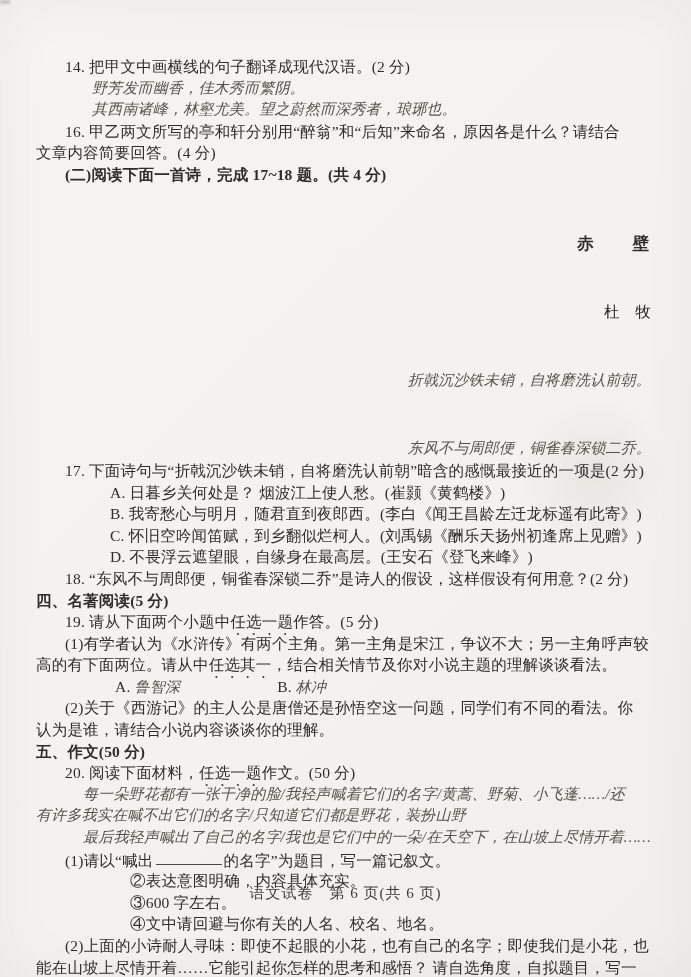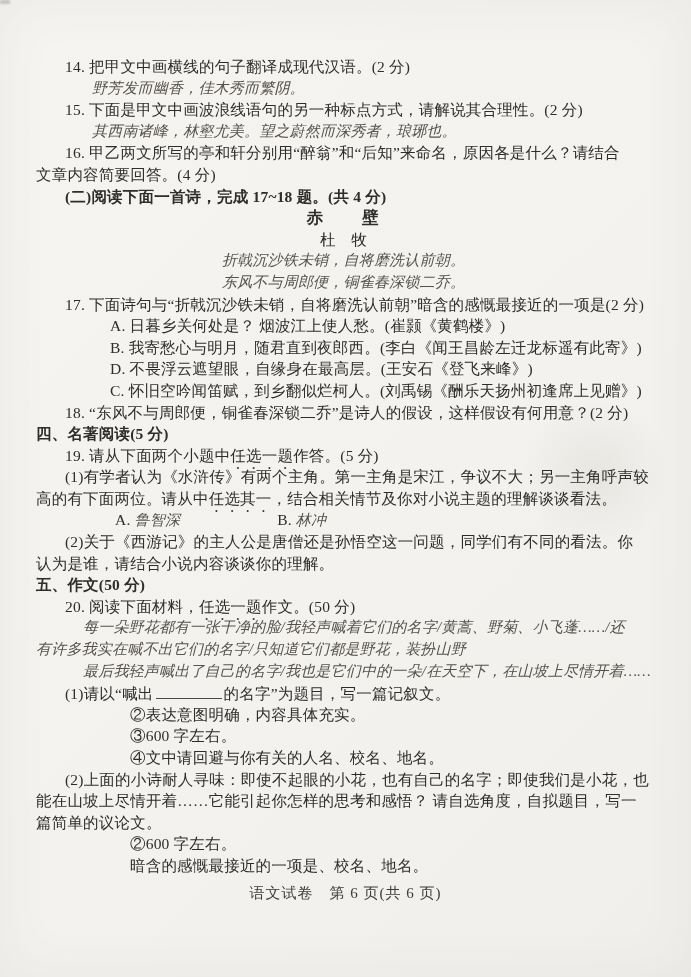--- a/index.html
+++ b/index.html
@@ -18,21 +18,21 @@
     left:36px;right:40px;top:56px;
   }
   .line{
     height:21.6px;
     line-height:21.6px;
     font-size:15.5px;
     white-space:nowrap;
     letter-spacing:.2px;
   }
   .bold{font-weight:700;}
-  .center{text-align:center;padding-left:0!important;}
+  .center{text-align:right;padding-left:0!important;margin-top:47px;}
   .kai{
     color:#56524b;
     font-style:italic;
     font-size:15px;
   }
   .title{font-size:16.5px;letter-spacing:2px;}
   .em{
     text-emphasis:filled dot #3a3937;
     text-emphasis-position:under right;
     -webkit-text-emphasis:filled dot #3a3937;
@@ -71,34 +71,33 @@
 </style>
 </head>
 <body>
 
 <div class="page">
   <div class="corner-smudge"></div>
   <div class="artifact"></div>
   <div class="content">
       <div class="line" style="padding-left: 29px;"><span>14. 把甲文中画横线的句子翻译成现代汉语。(2 分)</span></div>
       <div class="line kai" style="padding-left: 56px;"><span>野芳发而幽香，佳木秀而繁阴。</span></div>
-      <div class="line" style="padding-left: 29px;"><span>15. 下面是甲文中画波浪线语句的另一种标点方式，请解说其合理性。(2 分)</span></div>
       <div class="line kai" style="padding-left: 56px;"><span>其西南诸峰，林壑尤美。望之蔚然而深秀者，琅琊也。</span></div>
       <div class="line" style="padding-left: 29px;"><span>16. 甲乙两文所写的亭和轩分别用“醉翁”和“后知”来命名，原因各是什么？请结合</span></div>
       <div class="line"><span>文章内容简要回答。(4 分)</span></div>
       <div class="line bold" style="padding-left: 29px;"><span>(二)阅读下面一首诗，完成 17~18 题。(共 4 分)</span></div>
       <div class="line bold center title"><span>赤　　壁</span></div>
       <div class="line center"><span>杜　牧</span></div>
       <div class="line kai center"><span>折戟沉沙铁未销，自将磨洗认前朝。</span></div>
       <div class="line kai center"><span>东风不与周郎便，铜雀春深锁二乔。</span></div>
       <div class="line" style="padding-left: 29px;"><span>17. 下面诗句与“折戟沉沙铁未销，自将磨洗认前朝”暗含的感慨最接近的一项是(2 分)</span></div>
       <div class="line" style="padding-left: 74px;"><span>A. 日暮乡关何处是？ 烟波江上使人愁。(崔颢《黄鹤楼》)</span></div>
       <div class="line" style="padding-left: 74px;"><span>B. 我寄愁心与明月，随君直到夜郎西。(李白《闻王昌龄左迁龙标遥有此寄》)</span></div>
+      <div class="line" style="padding-left: 74px;"><span>C. 怀旧空吟闻笛赋，到乡翻似烂柯人。(刘禹锡《酬乐天扬州初逢席上见赠》)</span></div>
       <div class="line" style="padding-left: 74px;"><span>D. 不畏浮云遮望眼，自缘身在最高层。(王安石《登飞来峰》)</span></div>
-      <div class="line" style="padding-left: 74px;"><span>C. 怀旧空吟闻笛赋，到乡翻似烂柯人。(刘禹锡《酬乐天扬州初逢席上见赠》)</span></div>
       <div class="line" style="padding-left: 29px;"><span>18. “东风不与周郎便，铜雀春深锁二乔”是诗人的假设，这样假设有何用意？(2 分)</span></div>
       <div class="line bold"><span>四、名著阅读(5 分)</span></div>
       <div class="line" style="padding-left: 29px;"><span>19. 请从下面两个小题中</span><span class="em">任选一题</span><span>作答。(5 分)</span></div>
       <div class="line" style="padding-left: 29px;"><span>(1)有学者认为《水浒传》有两个主角。第一主角是宋江，争议不大；另一主角呼声较</span></div>
       <div class="line"><span>高的有下面两位。请从中</span><span class="em">任选其一</span><span>，结合相关情节及你对小说主题的理解谈谈看法。</span></div>
       <div class="line" style="padding-left: 79px;"><span>A. </span><span class="kai">鲁智深</span><span class="gapsp" style="width: 97px;"></span><span>B. </span><span class="kai">林冲</span></div>
       <div class="line" style="padding-left: 29px;"><span>(2)关于《西游记》的主人公是唐僧还是孙悟空这一问题，同学们有不同的看法。你</span></div>
       <div class="line"><span>认为是谁，请结合小说内容谈谈你的理解。</span></div>
       <div class="line bold"><span>五、作文(50 分)</span></div>
       <div class="line" style="padding-left: 29px;"><span>20. 阅读下面材料，</span><span class="em">任选一题</span><span>作文。(50 分)</span></div>

